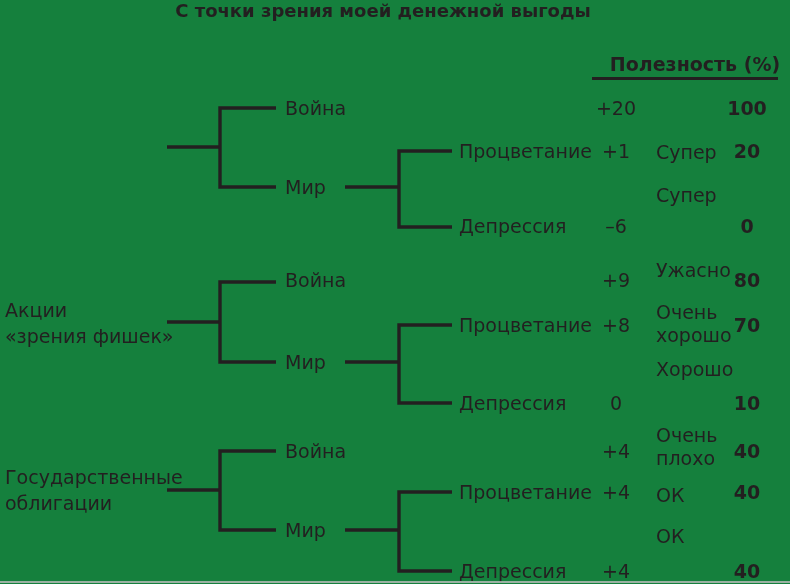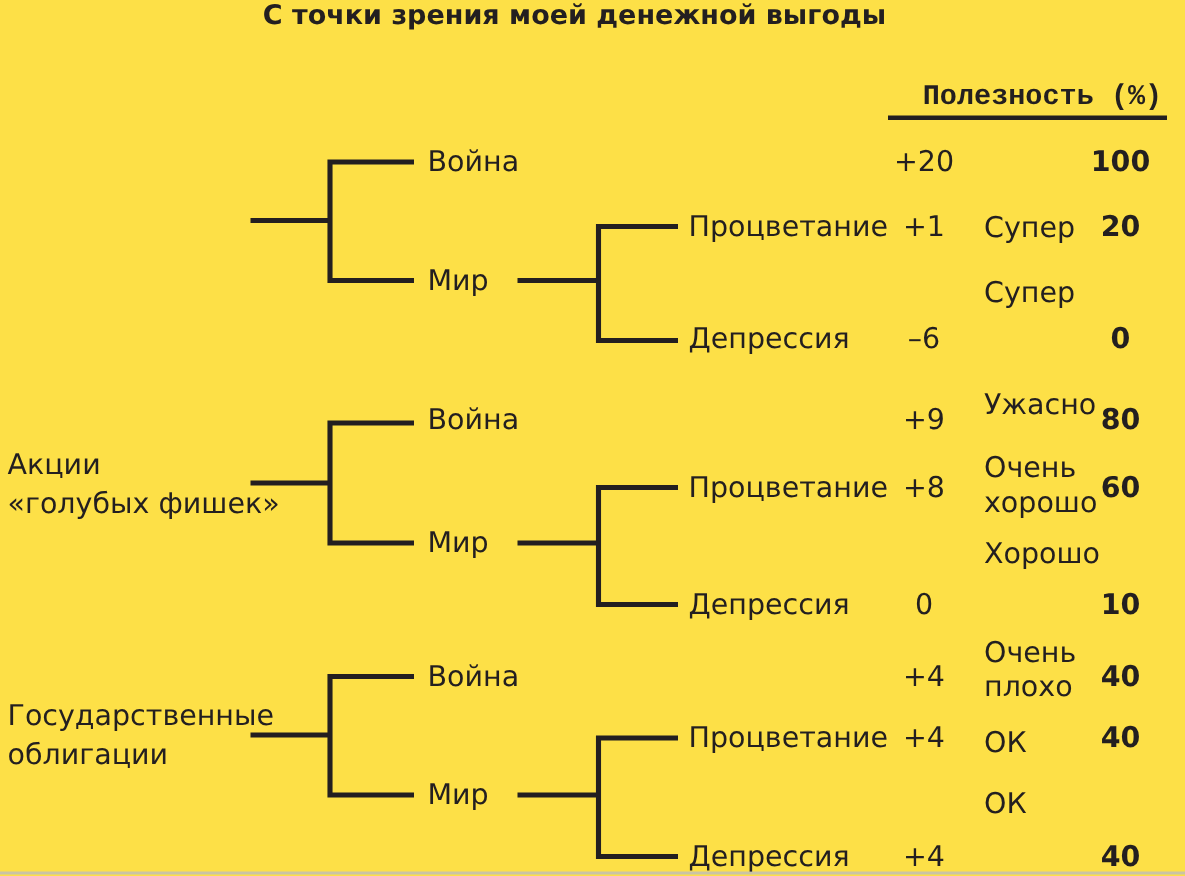--- a/index.html
+++ b/index.html
@@ -1,36 +1,35 @@
 <!DOCTYPE html>
 <html lang="ru"><head>
 <meta charset="utf-8">
 <style>
   html,body{margin:0;padding:0;background:#ffffff;}
   #canvas{
     position:relative;
     width:790px;height:584px;
-    background:#fde047;
+    background:#15803d;
     font-family:"DejaVu Sans","Liberation Sans",sans-serif;
     color:#231f20;
     overflow:hidden;
   }
   .abs{position:absolute;white-space:nowrap;}
   .title{
     top:0;left:0;width:766px;
     text-align:center;
     font-size:18px;font-weight:bold;
     line-height:22px;
   }
   .col-header{
     top:52px;left:600px;width:190px;
     text-align:center;
     font-size:19px;font-weight:bold;
     line-height:24px;
-    font-family:Liberation Mono, monospace;
   }
   .header-rule{
     top:77px;left:592px;width:186px;height:3px;
     background:#231f20;
   }
   .node{
     font-size:19px;line-height:24px;height:24px;
   }
   .root{
     left:5px;font-size:19px;line-height:26px;
@@ -72,21 +71,21 @@
     <path d="M276,282 H220 V362 H276"></path>
     <path d="M345,362 H399"></path>
     <path d="M452,325 H399 V403 H452"></path>
 
     <path d="M167,490 H220"></path>
     <path d="M276,451 H220 V530 H276"></path>
     <path d="M345,530 H399"></path>
     <path d="M452,492 H399 V571 H452"></path>
   </svg>
 
-  <div class="abs root" style="top:297px"><span>Акции</span><br><span>«голубых фишек»</span></div>
+  <div class="abs root" style="top:297px"><span>Акции</span><br><span>«зрения фишек»</span></div>
   <div class="abs root" style="top:464px"><span>Государственные</span><br><span>облигации</span></div>
 
   <div class="abs node" style="top:175px;left:285px">Мир</div>
   <div class="abs node" style="top:350px;left:285px">Мир</div>
   <div class="abs node" style="top:518px;left:285px">Мир</div>
 
   <div class="abs node" style="top:96px;left:285px">Война</div>
   <div class="abs node" style="top:139px;left:459px">Процветание</div>
   <div class="abs node" style="top:214px;left:459px">Депрессия</div>
   <div class="abs node" style="top:268px;left:285px">Война</div>
@@ -113,21 +112,21 @@
   <div class="abs cell rating" style="top:313px">Хорошо</div>
   <div class="abs cell rating tall" style="top:380px">Очень плохо</div>
   <div class="abs cell rating" style="top:439px">ОК</div>
   <div class="abs cell rating" style="top:480px">ОК</div>
   <div class="abs cell rating" style="top:559px">ОК</div>
 
   <div class="abs cell utility" style="top:96px">100</div>
   <div class="abs cell utility" style="top:139px">20</div>
   <div class="abs cell utility" style="top:214px">0</div>
   <div class="abs cell utility" style="top:268px">80</div>
-  <div class="abs cell utility" style="top:313px">60</div>
+  <div class="abs cell utility" style="top:313px">70</div>
   <div class="abs cell utility" style="top:391px">10</div>
   <div class="abs cell utility" style="top:439px">40</div>
   <div class="abs cell utility" style="top:480px">40</div>
   <div class="abs cell utility" style="top:559px">40</div>
 
   <div class="abs scan-edge"></div>
 
 </div>
 
 </body></html>

